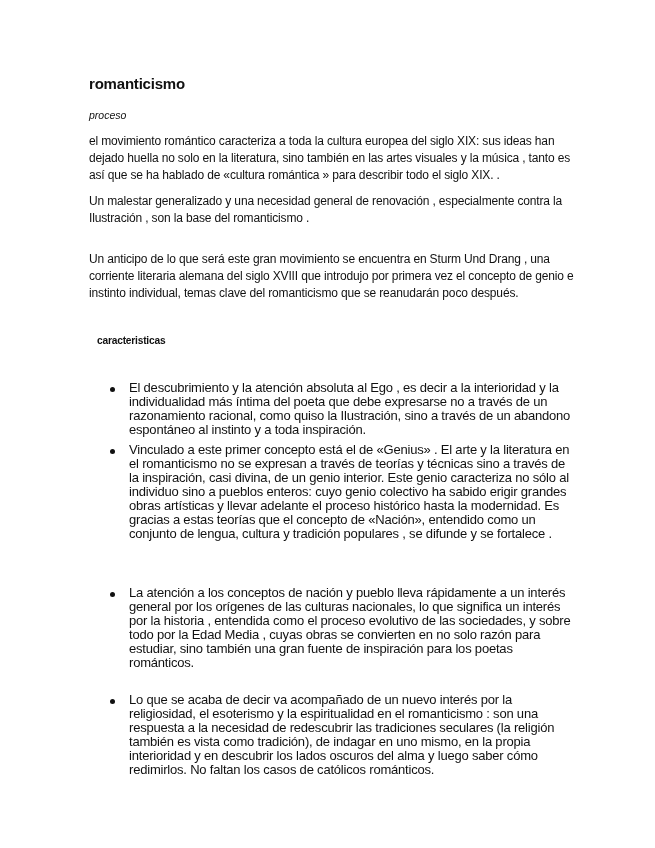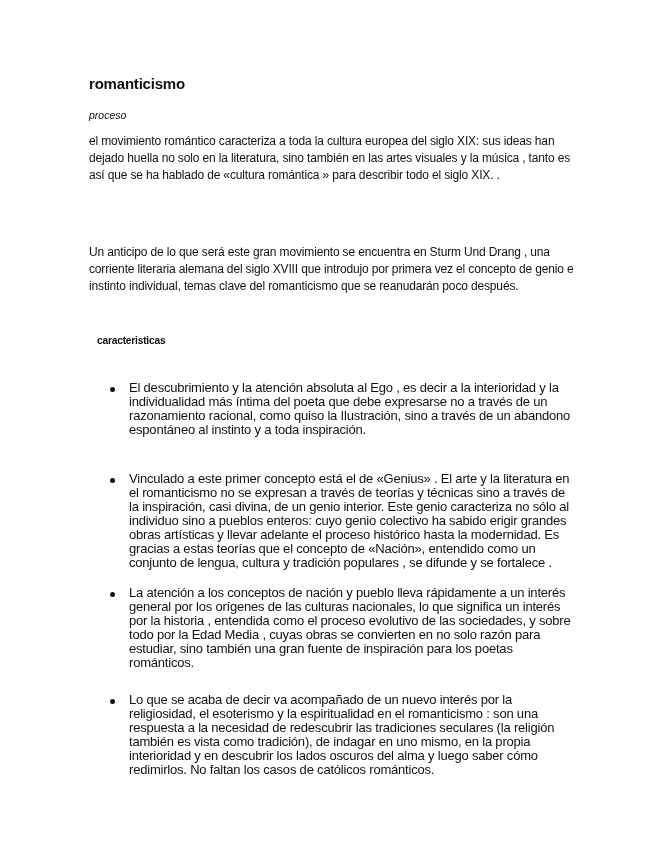--- a/index.html
+++ b/index.html
@@ -38,30 +38,31 @@
   }
 </style>
 </head>
 <body>
 
 <div class="page">
   <h1 class="title">romanticismo</h1>
   <p class="subtitle">proceso</p>
 
   <p class="para" style="top:133px">el movimiento romántico caracteriza a toda la cultura europea del siglo XIX: sus ideas han dejado huella no solo en la literatura, sino también en las artes visuales y la música , tanto es así que se ha hablado de «cultura romántica » para describir todo el siglo XIX. .</p>
-  <p class="para" style="top:244px">Un anticipo de lo que será este gran movimiento se encuentra en Sturm Und Drang , una corriente literaria alemana del siglo XVIII que introdujo por primera vez el concepto de genio e instinto individual, temas clave del romanticismo que se reanudarán poco después.</p>
+  <p class="para" style="top:193px">Un malestar generalizado y una necesidad general de renovación , especialmente contra la Ilustración , son la base del romanticismo .</p>
+  <p class="para" style="top:251px">Un anticipo de lo que será este gran movimiento se encuentra en Sturm Und Drang , una corriente literaria alemana del siglo XVIII que introdujo por primera vez el concepto de genio e instinto individual, temas clave del romanticismo que se reanudarán poco después.</p>
 
   <p class="heading2">caracteristicas</p>
 
   <ul class="bullets">
     <li style="top:0px">
       <span class="bullet-dot"></span>
       <span>El descubrimiento y la atención absoluta al Ego , es decir a la interioridad y la individualidad más íntima del poeta que debe expresarse no a través de un razonamiento racional, como quiso la Ilustración, sino a través de un abandono espontáneo al instinto y a toda inspiración.</span>
     </li>
-    <li style="top:91px">
+    <li style="top:62px">
       <span class="bullet-dot"></span>
       <span>Vinculado a este primer concepto está el de «Genius» . El arte y la literatura en el romanticismo no se expresan a través de teorías y técnicas sino a través de la inspiración, casi divina, de un genio interior. Este genio caracteriza no sólo al individuo sino a pueblos enteros: cuyo genio colectivo ha sabido erigir grandes obras artísticas y llevar adelante el proceso histórico hasta la modernidad. Es gracias a estas teorías que el concepto de «Nación», entendido como un conjunto de lengua, cultura y tradición populares , se difunde y se fortalece .</span>
     </li>
     <li style="top:205px">
       <span class="bullet-dot"></span>
       <span>La atención a los conceptos de nación y pueblo lleva rápidamente a un interés general por los orígenes de las culturas nacionales, lo que significa un interés por la historia , entendida como el proceso evolutivo de las sociedades, y sobre todo por la Edad Media , cuyas obras se convierten en no solo razón para estudiar, sino también una gran fuente de inspiración para los poetas románticos.</span>
     </li>
     <li style="top:312px">
       <span class="bullet-dot"></span>
       <span>Lo que se acaba de decir va acompañado de un nuevo interés por la religiosidad, el esoterismo y la espiritualidad en el romanticismo : son una respuesta a la necesidad de redescubrir las tradiciones seculares (la religión también es vista como tradición), de indagar en uno mismo, en la propia interioridad y en descubrir los lados oscuros del alma y luego saber cómo redimirlos. No faltan los casos de católicos románticos.</span>

